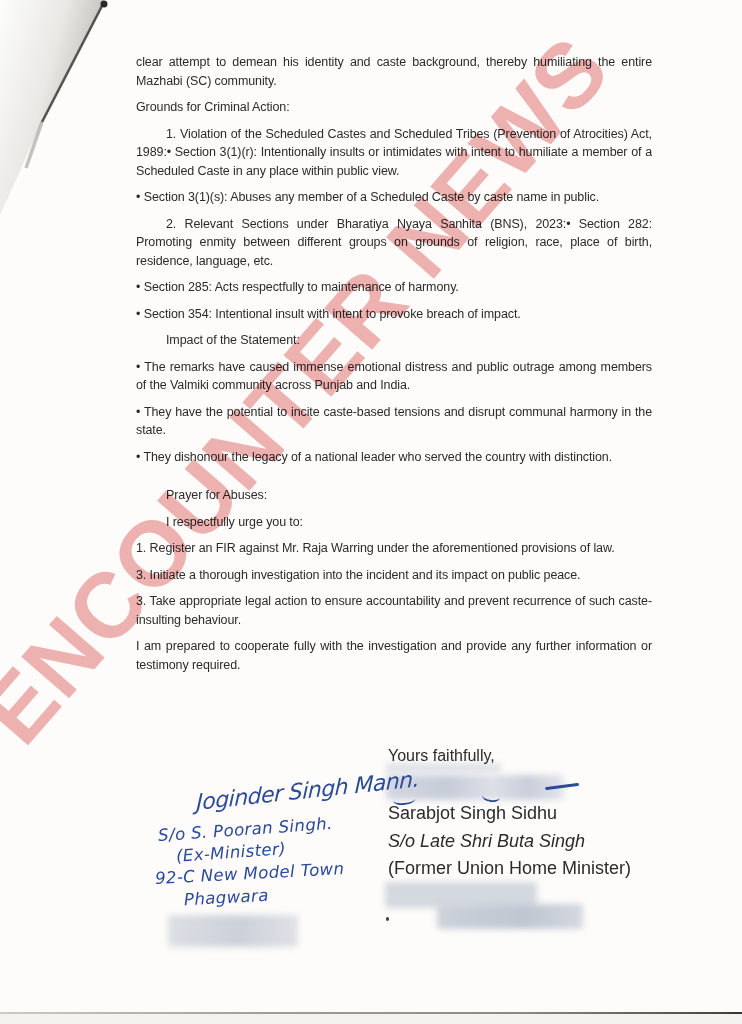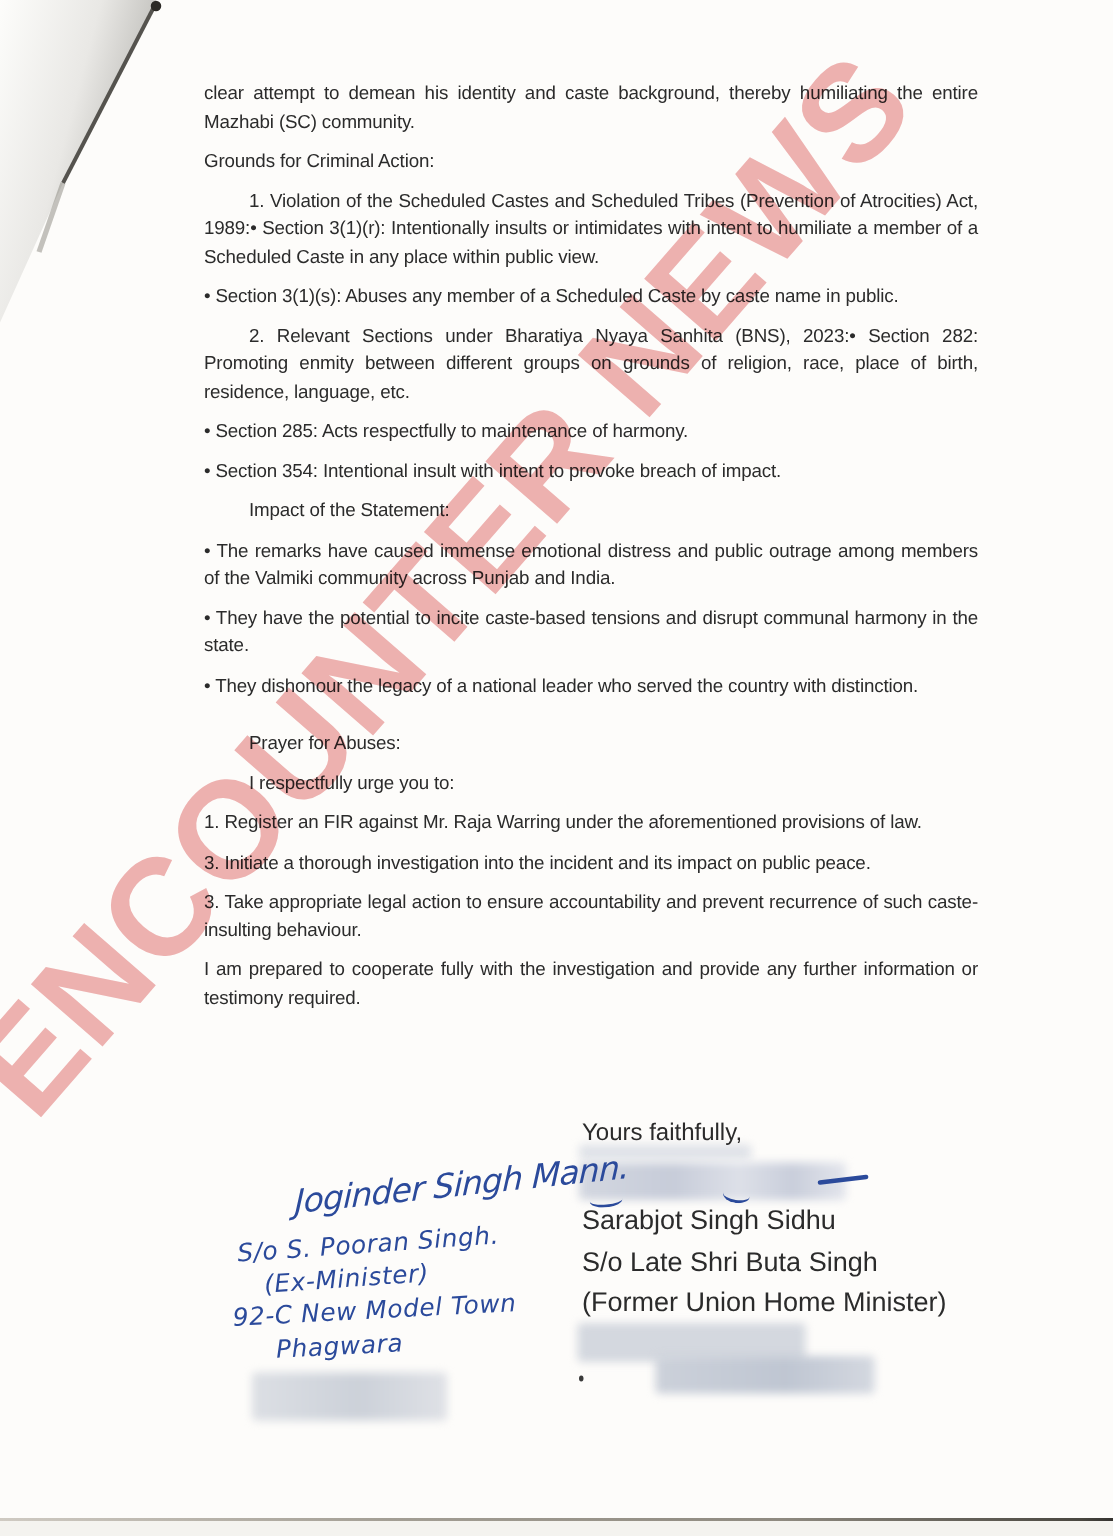--- a/index.html
+++ b/index.html
@@ -36,21 +36,21 @@
   .para.indent{text-indent:30px;}
   .para.gap-before{margin-top:20px;}
 
   .closing{
     position:absolute;left:388px;top:747px;font-size:16px;z-index:2;
   }
 
   
   .typed-line{position:absolute;left:388px;font-size:18px;z-index:2;}
   .typed-name{top:803px;}
-  .typed-relation{top:831px;}
+  .typed-relation{top:831px;font-style:italic;}
   .typed-title{top:858px;}
 
   
   .hand{
     position:absolute;z-index:4;
     font-family:"DejaVu Sans", sans-serif;font-style:italic;
     letter-spacing:0.4px;
   }
   .hand-signature{left:196px;top:778px;font-size:22px;letter-spacing:-0.5px;
     transform:rotate(-6deg) skewX(-8deg);}

